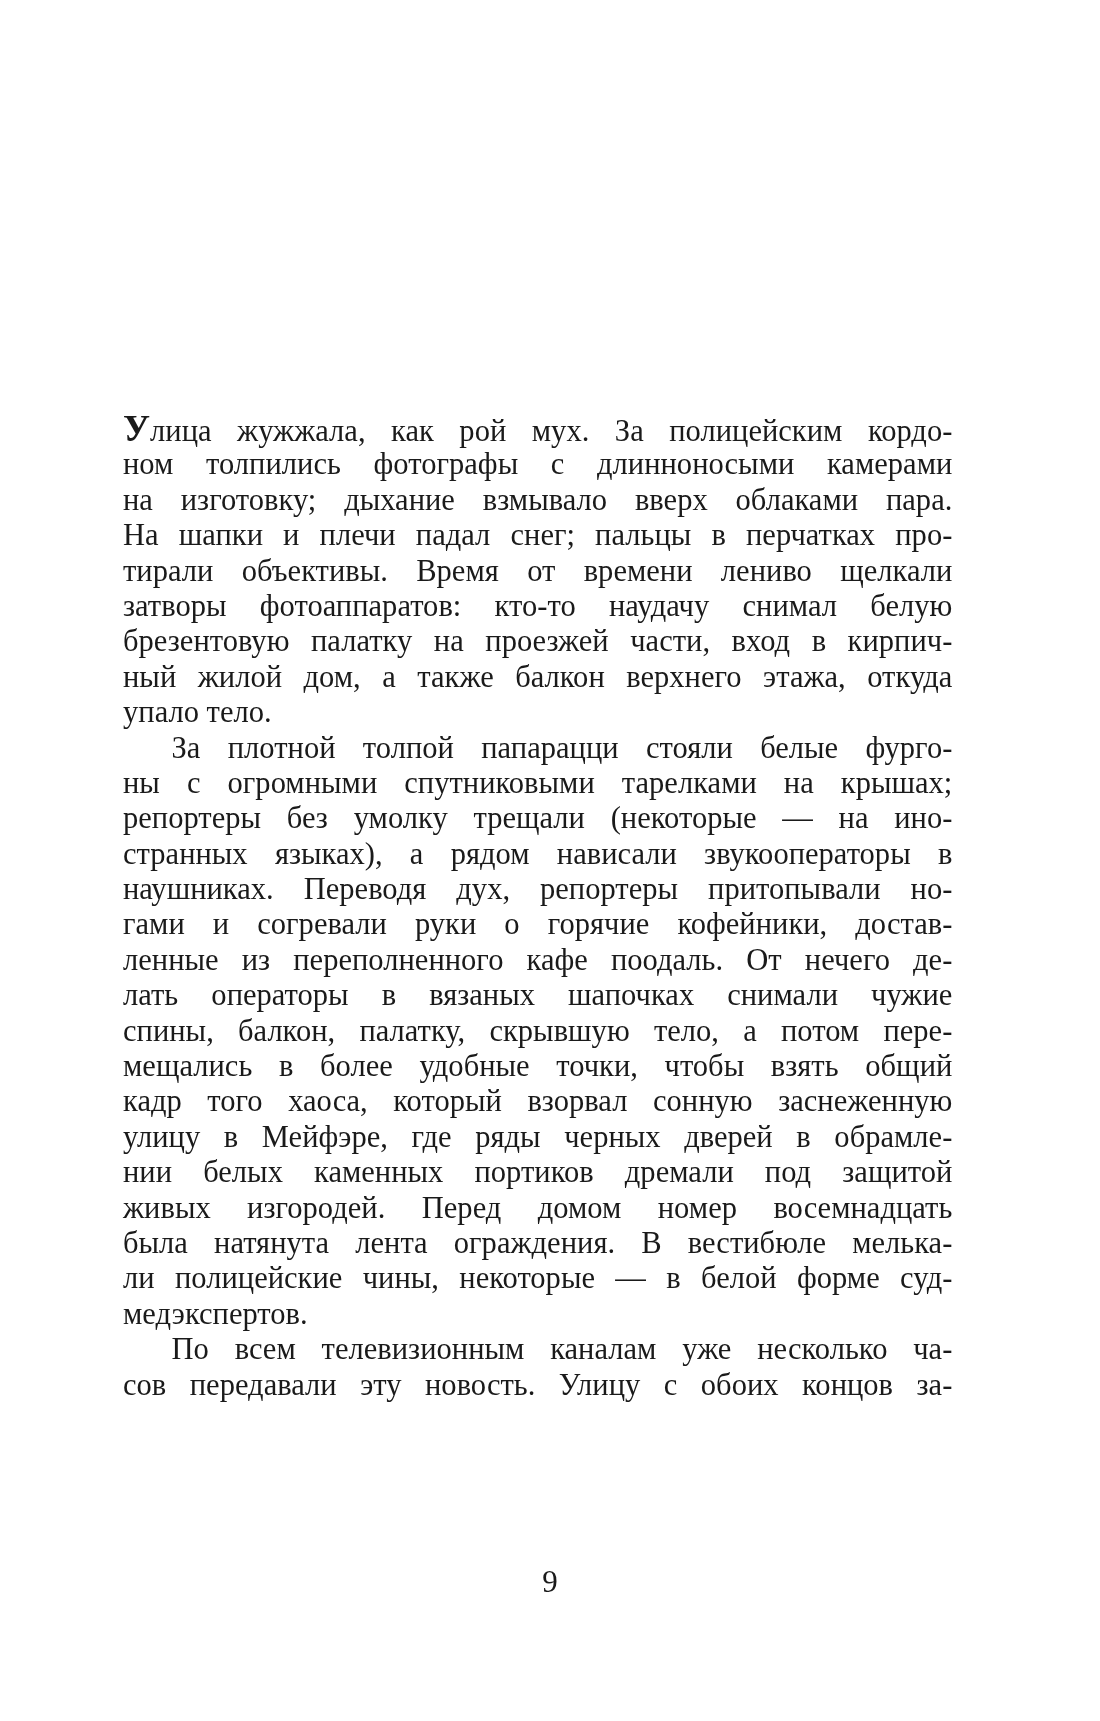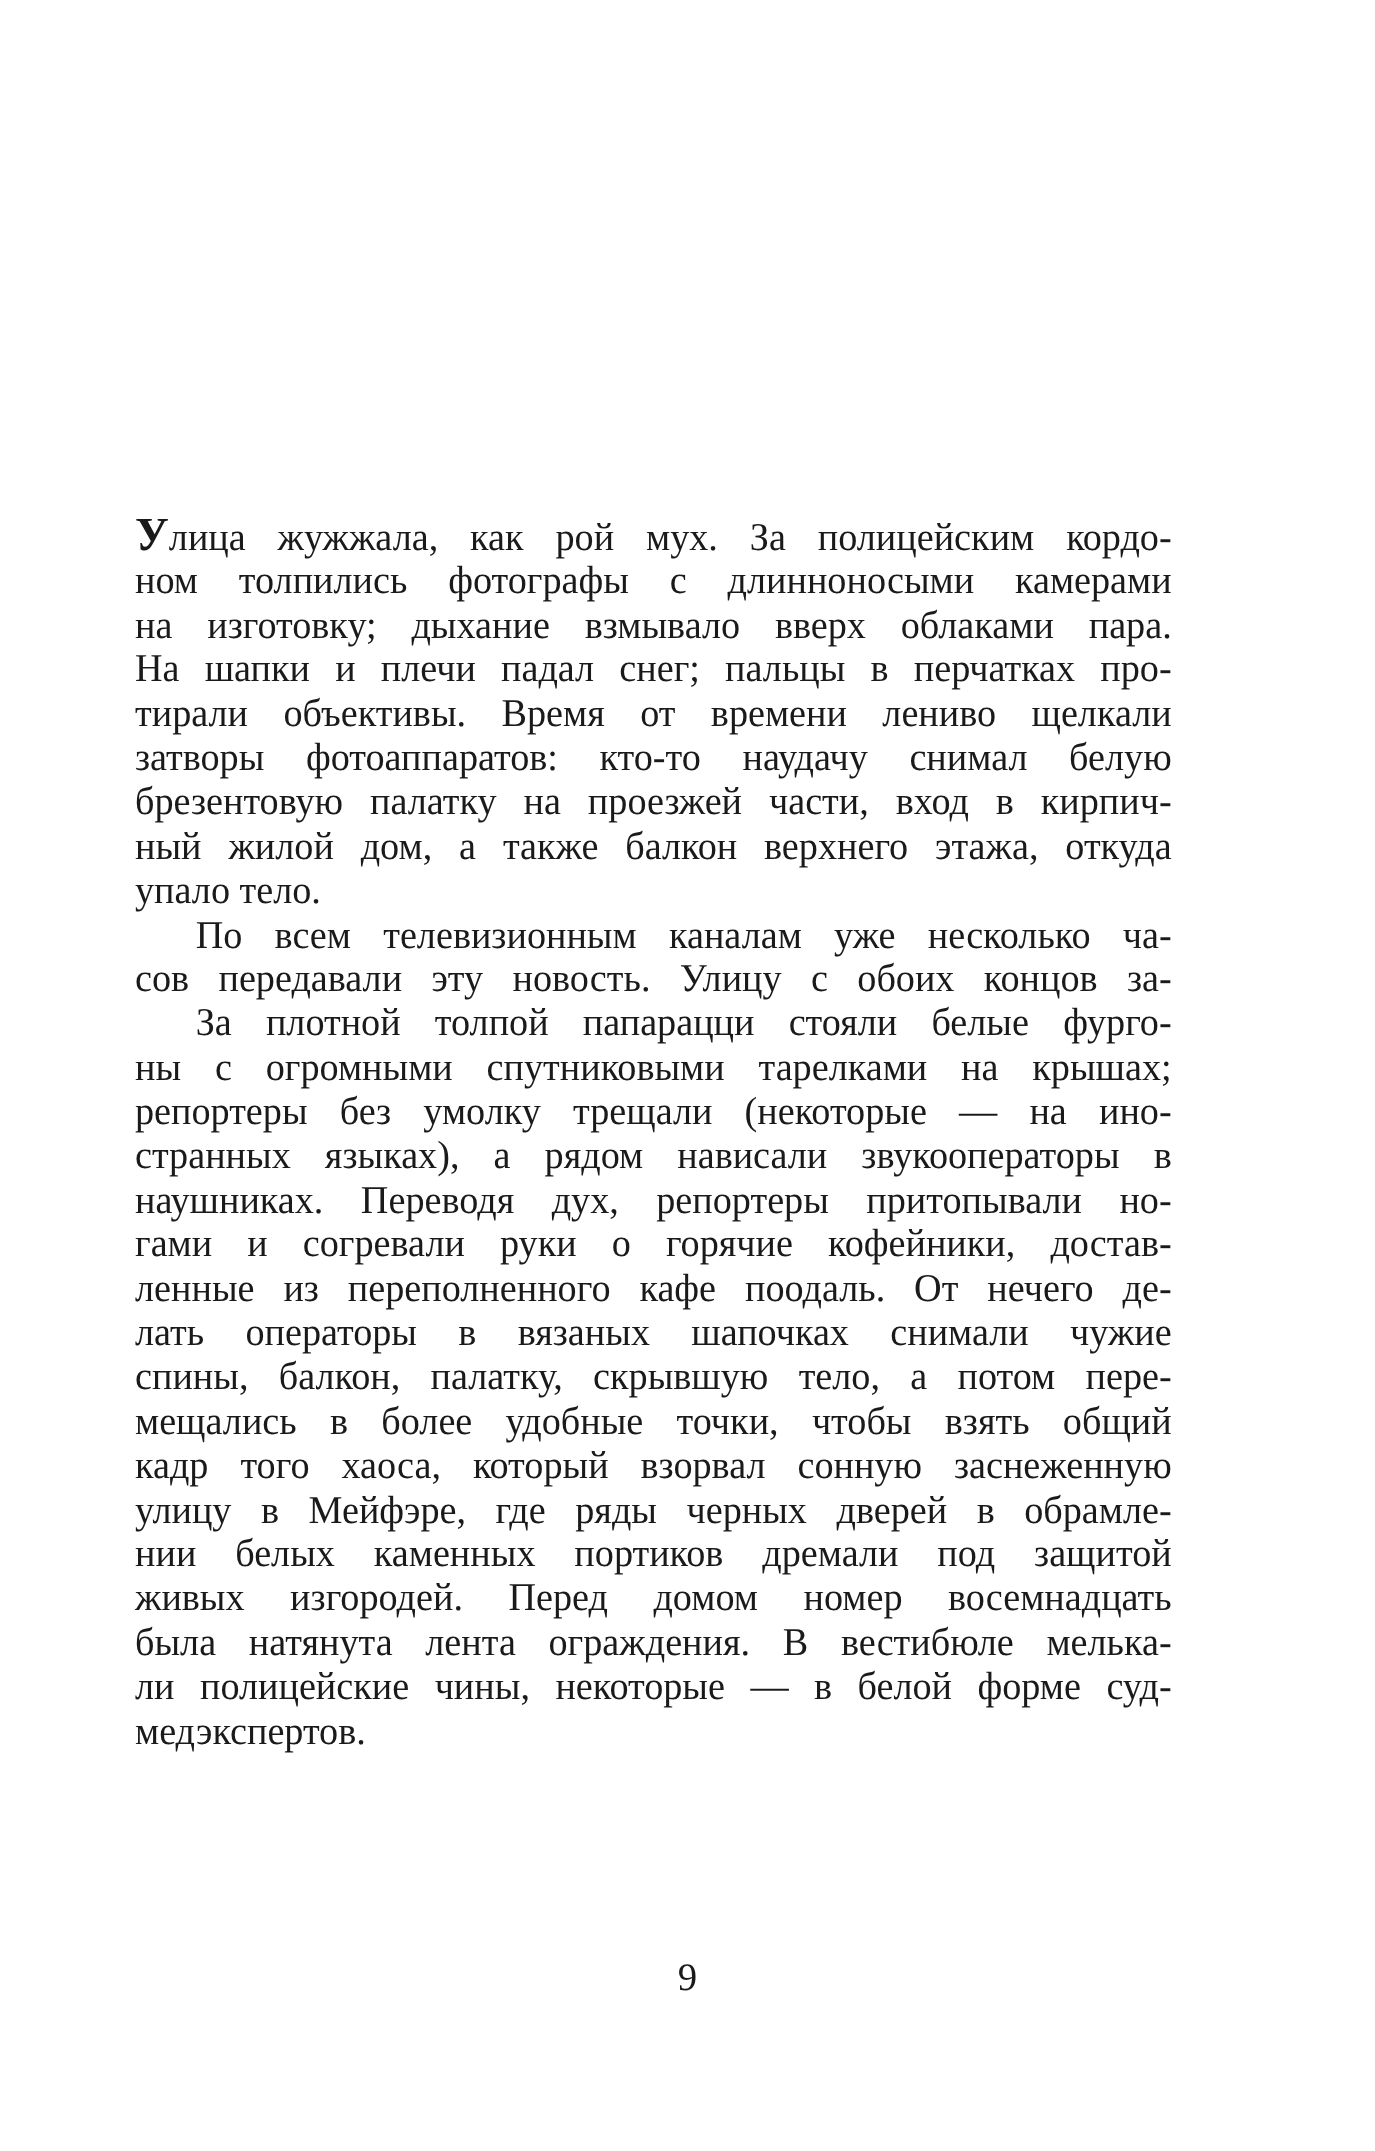--- a/index.html
+++ b/index.html
@@ -1,18 +1,18 @@
 <!DOCTYPE html>
 <html><head>
 <meta charset="utf-8">
 <style>
   html, body { margin: 0; padding: 0; background: #ffffff; }
   body { width: 1100px; height: 1721px; position: relative; overflow: hidden;
          font-family: "Liberation Serif", "DejaVu Serif", serif; color: #1a1a1a; }
-  .page { position: absolute; left: 108px; top: 411px; width: 855px; }
+  .page { position: absolute; left: 123px; top: 411px; width: 855px; }
   .line { display: block; font-size: 31.5px; line-height: 35.4px; height: 35.4px;
           white-space: nowrap; text-align: justify; text-align-last: justify;
           transform: scaleX(0.97); transform-origin: left center; letter-spacing: 0px; }
   .line.last { text-align-last: left; }
   .indent { padding-left: 50px; box-sizing: border-box; }
   .dropcap { font-weight: bold; font-size: 38px; }
   .page-number { position: absolute; left: 0; right: 0; top: 1564px; text-align: center;
                  font-size: 31px; }
 </style>
 </head>
@@ -24,37 +24,37 @@
     <span class="line">ном толпились фотографы с длинноносыми камерами</span>
     <span class="line">на изготовку; дыхание взмывало вверх облаками пара.</span>
     <span class="line">На шапки и плечи падал снег; пальцы в перчатках про-</span>
     <span class="line">тирали объективы. Время от времени лениво щелкали</span>
     <span class="line">затворы фотоаппаратов: кто-то наудачу снимал белую</span>
     <span class="line">брезентовую палатку на проезжей части, вход в кирпич-</span>
     <span class="line">ный жилой дом, а также балкон верхнего этажа, откуда</span>
     <span class="line last">упало тело.</span>
   </div>
   <div>
-    <span class="line indent">По всем телевизионным каналам уже несколько ча-</span>
-    <span class="line">сов передавали эту новость. Улицу с обоих концов за-</span>
-  </div>
-  <div>
     <span class="line indent">За плотной толпой папарацци стояли белые фурго-</span>
     <span class="line">ны с огромными спутниковыми тарелками на крышах;</span>
     <span class="line">репортеры без умолку трещали (некоторые — на ино-</span>
     <span class="line">странных языках), а рядом нависали звукооператоры в</span>
     <span class="line">наушниках. Переводя дух, репортеры притопывали но-</span>
     <span class="line">гами и согревали руки о горячие кофейники, достав-</span>
     <span class="line">ленные из переполненного кафе поодаль. От нечего де-</span>
     <span class="line">лать операторы в вязаных шапочках снимали чужие</span>
     <span class="line">спины, балкон, палатку, скрывшую тело, а потом пере-</span>
     <span class="line">мещались в более удобные точки, чтобы взять общий</span>
     <span class="line">кадр того хаоса, который взорвал сонную заснеженную</span>
     <span class="line">улицу в Мейфэре, где ряды черных дверей в обрамле-</span>
     <span class="line">нии белых каменных портиков дремали под защитой</span>
     <span class="line">живых изгородей. Перед домом номер восемнадцать</span>
     <span class="line">была натянута лента ограждения. В вестибюле мелька-</span>
     <span class="line">ли полицейские чины, некоторые — в белой форме суд-</span>
     <span class="line last">медэкспертов.</span>
   </div>
+  <div>
+    <span class="line indent">По всем телевизионным каналам уже несколько ча-</span>
+    <span class="line">сов передавали эту новость. Улицу с обоих концов за-</span>
+  </div>
 </div>
 
 <div class="page-number">9</div>
 
 </body></html>

